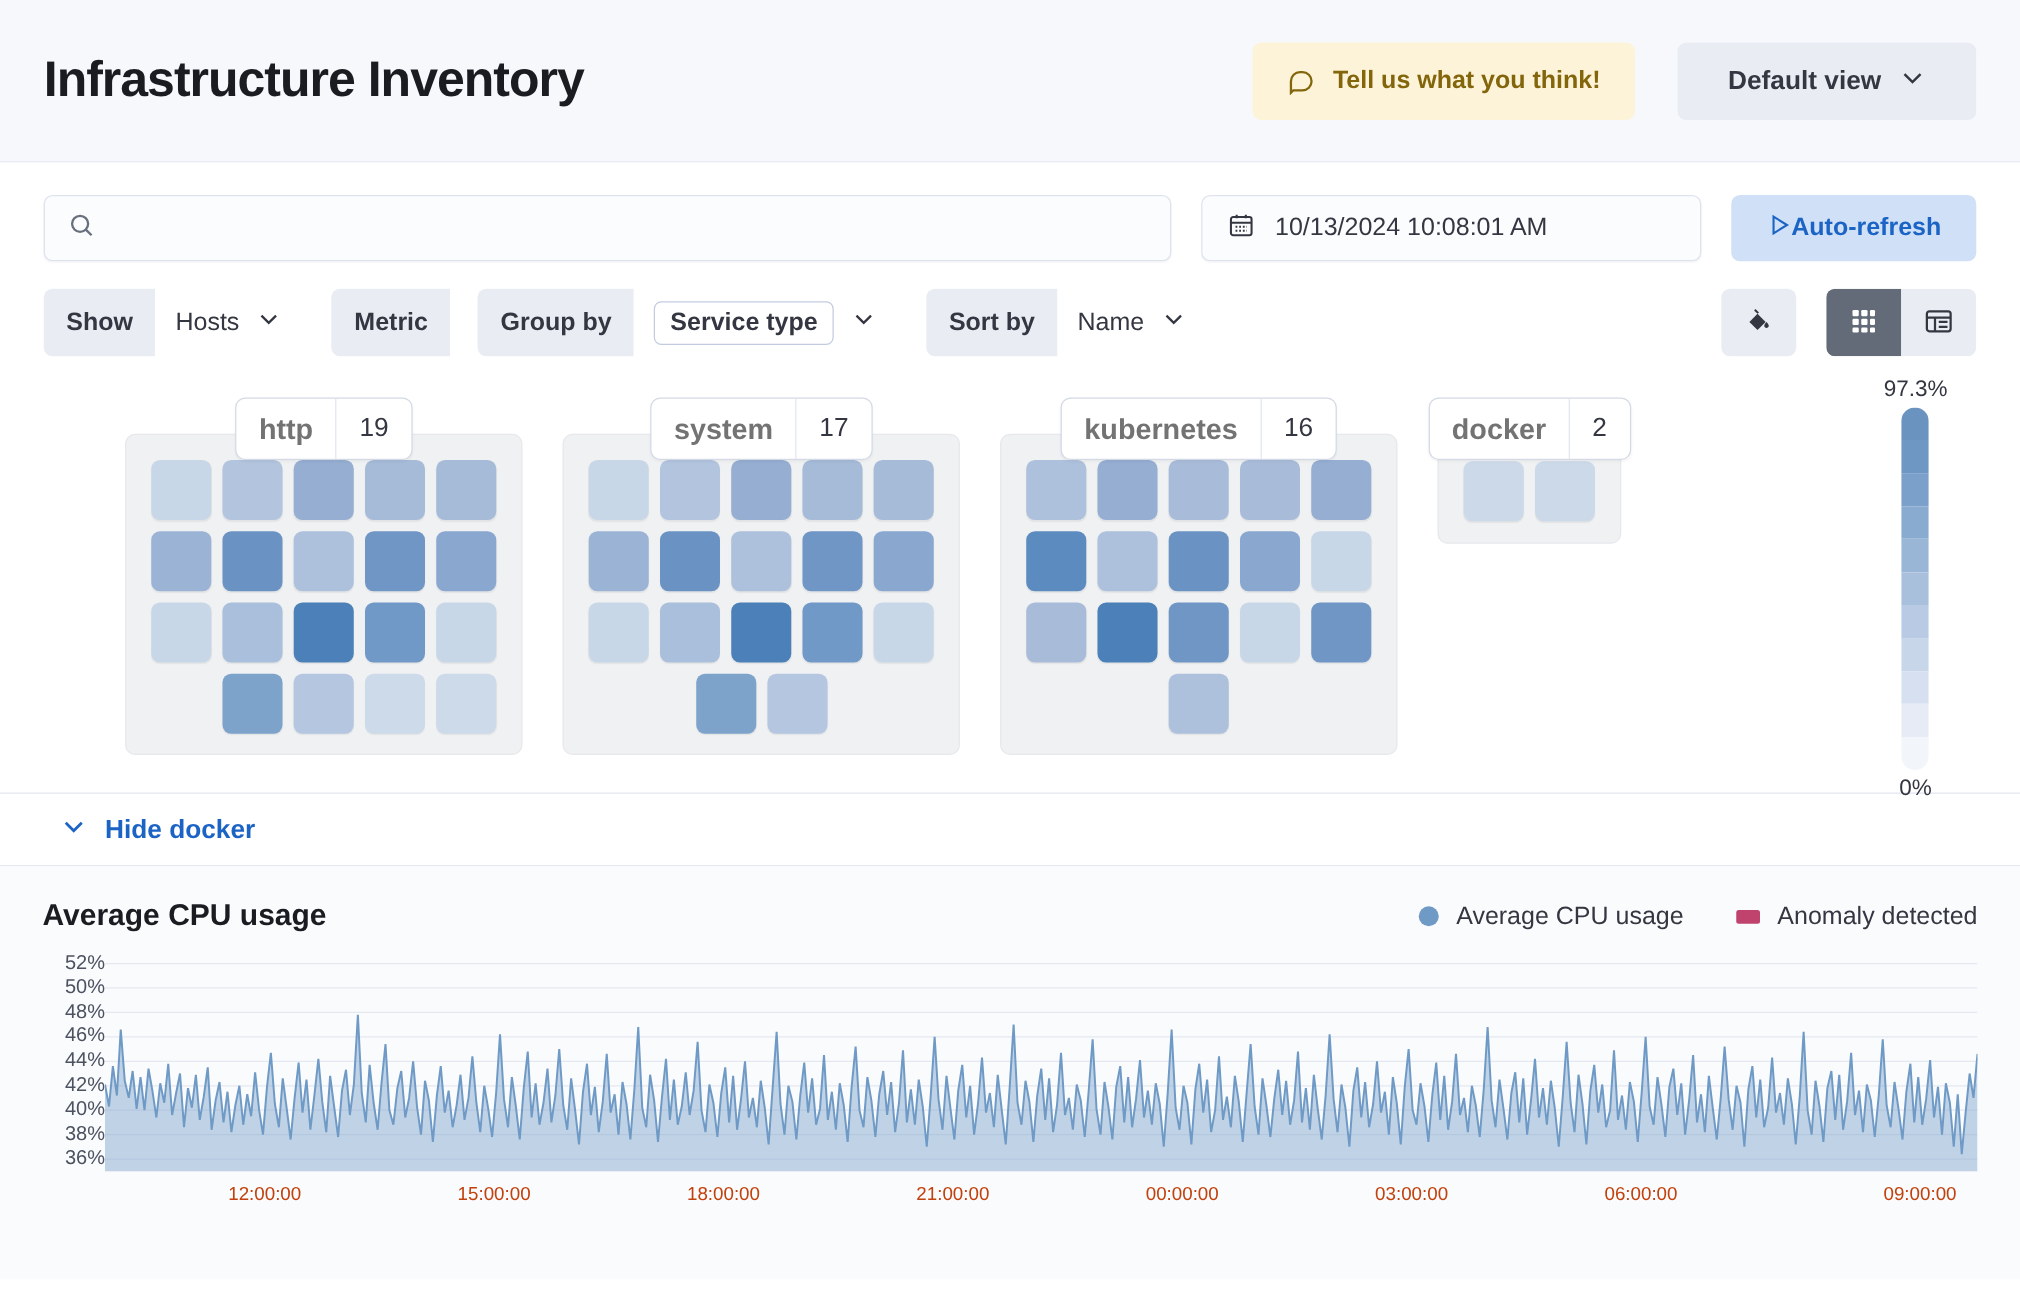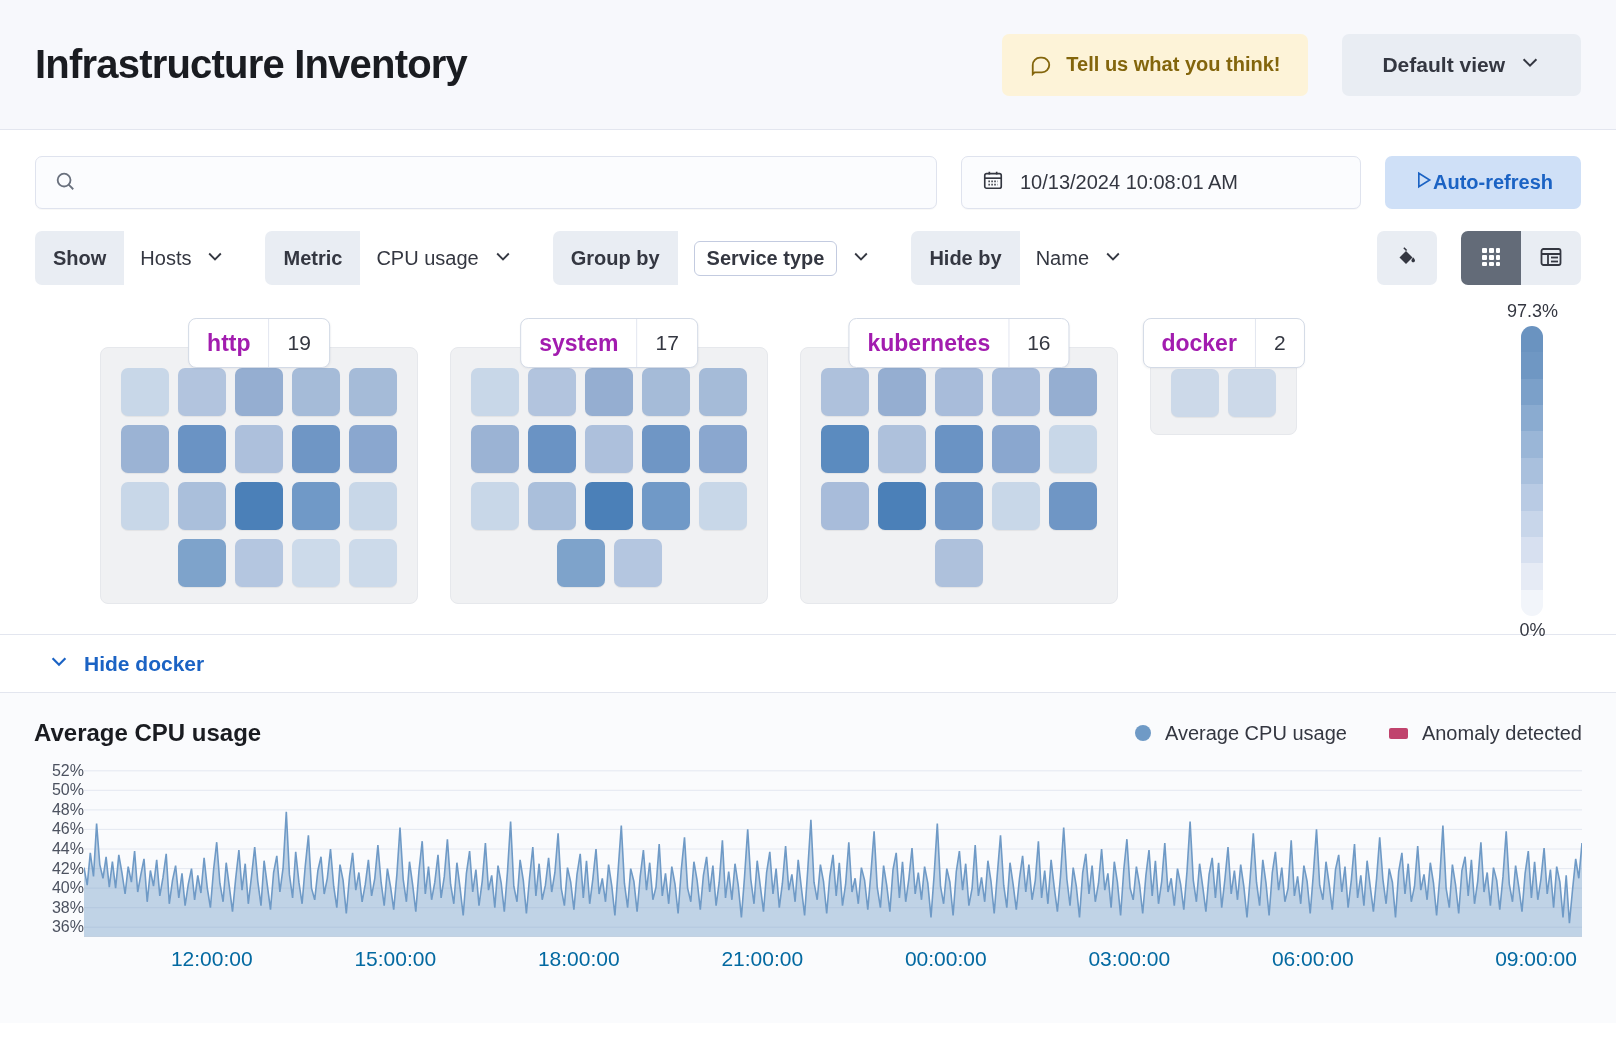--- a/index.html
+++ b/index.html
@@ -159,21 +159,21 @@
     background: #fff;
     border: 1px solid #d3dae6;
     border-radius: 8px;
     height: 50px;
     z-index: 3;
     box-shadow: 0 1px 2px rgba(0,0,0,0.04);
     white-space: nowrap;
   }
   .group-name {
     display: flex; align-items: center; padding: 0 18px;
-    color: #a21caf; font-size: 23px; font-weight: 700;
+    color: #737373; font-size: 23px; font-weight: 700;
     cursor: pointer;
   }
   .group-count {
     display: flex; align-items: center; padding: 0 18px;
     border-left: 1px solid #e2e6f0;
     font-size: 21px; color: #343741;
   }
   .group-body {
     background: #f0f1f3;
     border: 1px solid #e6e8ec;
@@ -227,21 +227,21 @@
   .y-axis {
     width: 50px; position: relative; height: 176px;
     font-size: 16px; color: #4c5260; text-align: right;
   }
   .y-axis span { position: absolute; right: 0; transform: translateY(-50%); }
   .plot { flex: 1; position: relative; height: 176px; }
   .plot svg { display: block; }
   .x-axis { display: flex; margin-left: 64px; margin-top: 10px; position: relative; height: 30px; }
   .x-axis span {
     position: absolute; transform: translateX(-50%);
-    font-size: 21px; color: #0369a1;
+    font-size: 15px; color: #c2410c;
   }
 </style>
 </head>
 <body>
 
 <div class="page-header">
   <div class="page-title">Infrastructure Inventory</div>
 
   <button class="feedback-btn">
     <span>
@@ -303,38 +303,32 @@
           <div class="filter-label">Show</div>
           <div class="filter-value ">
             <span class="vtext">Hosts</span>
             <span><svg width="20" height="20" viewBox="0 0 24 24" fill="none" stroke="#343741" stroke-width="2.2">
                 <polyline points="5 9 12 16 19 9"></polyline>
               </svg></span>
           </div>
         </div>
         <div class="filter-group">
           <div class="filter-label">Metric</div>
-          <div class="filter-value ">
-            <span class="vtext">CPU usage</span>
-            <span><svg width="20" height="20" viewBox="0 0 24 24" fill="none" stroke="#343741" stroke-width="2.2">
-                <polyline points="5 9 12 16 19 9"></polyline>
-              </svg></span>
-          </div>
         </div>
         <div class="filter-group">
           <div class="filter-label">Group by</div>
           <div class="filter-value boxed">
             <span class="vtext">Service type</span>
             <span><svg width="20" height="20" viewBox="0 0 24 24" fill="none" stroke="#343741" stroke-width="2.2">
                 <polyline points="5 9 12 16 19 9"></polyline>
               </svg></span>
           </div>
         </div>
         <div class="filter-group">
-          <div class="filter-label">Hide by</div>
+          <div class="filter-label">Sort by</div>
           <div class="filter-value ">
             <span class="vtext">Name</span>
             <span><svg width="20" height="20" viewBox="0 0 24 24" fill="none" stroke="#343741" stroke-width="2.2">
                 <polyline points="5 9 12 16 19 9"></polyline>
               </svg></span>
           </div>
         </div>
       </div>
     <div class="spacer"></div>
 

